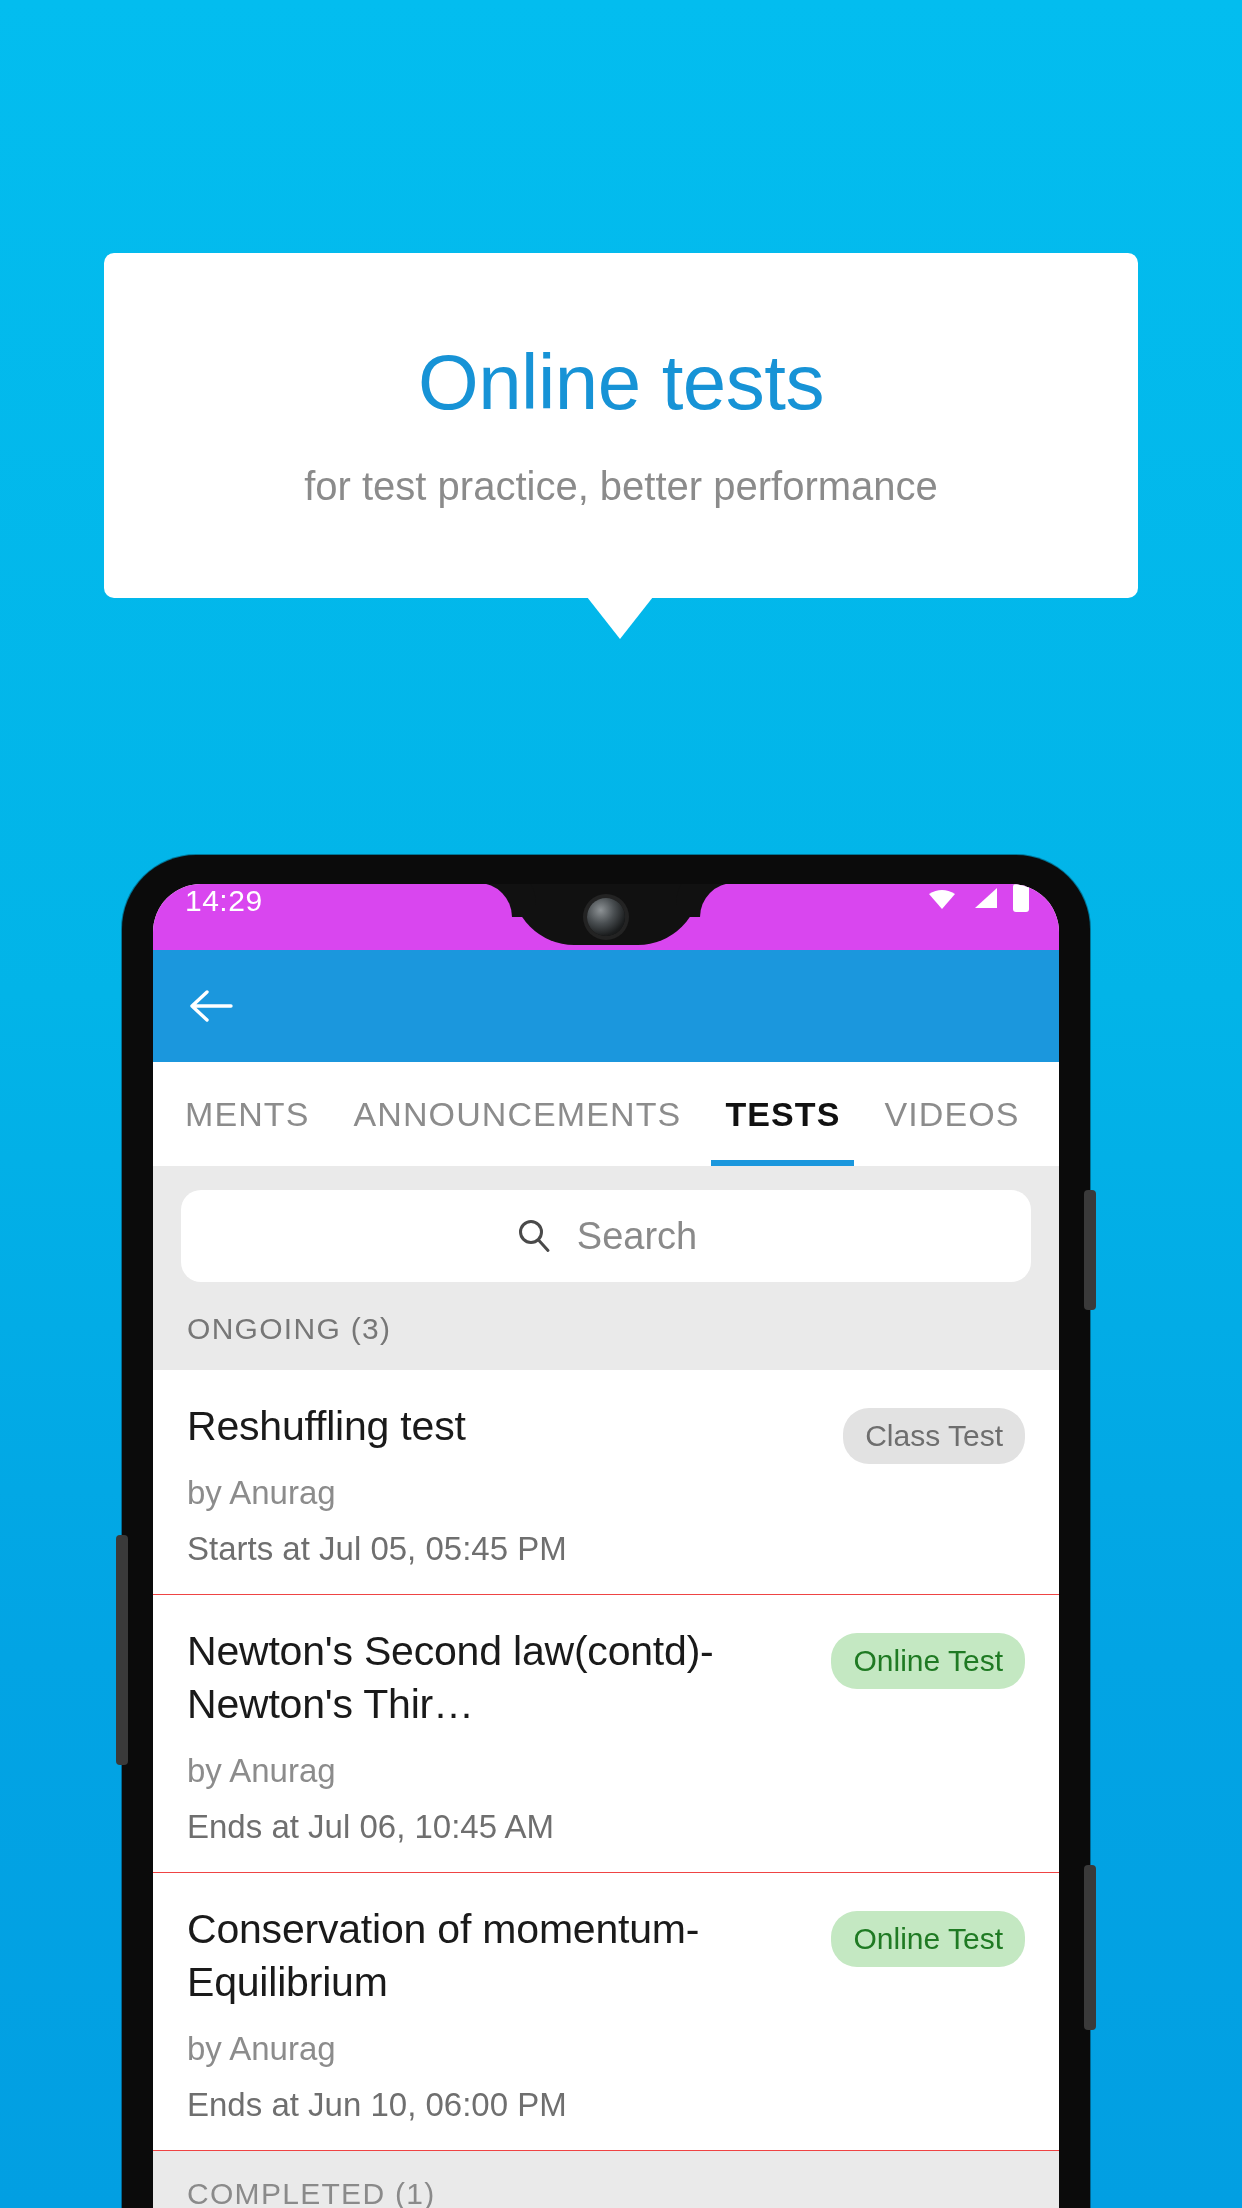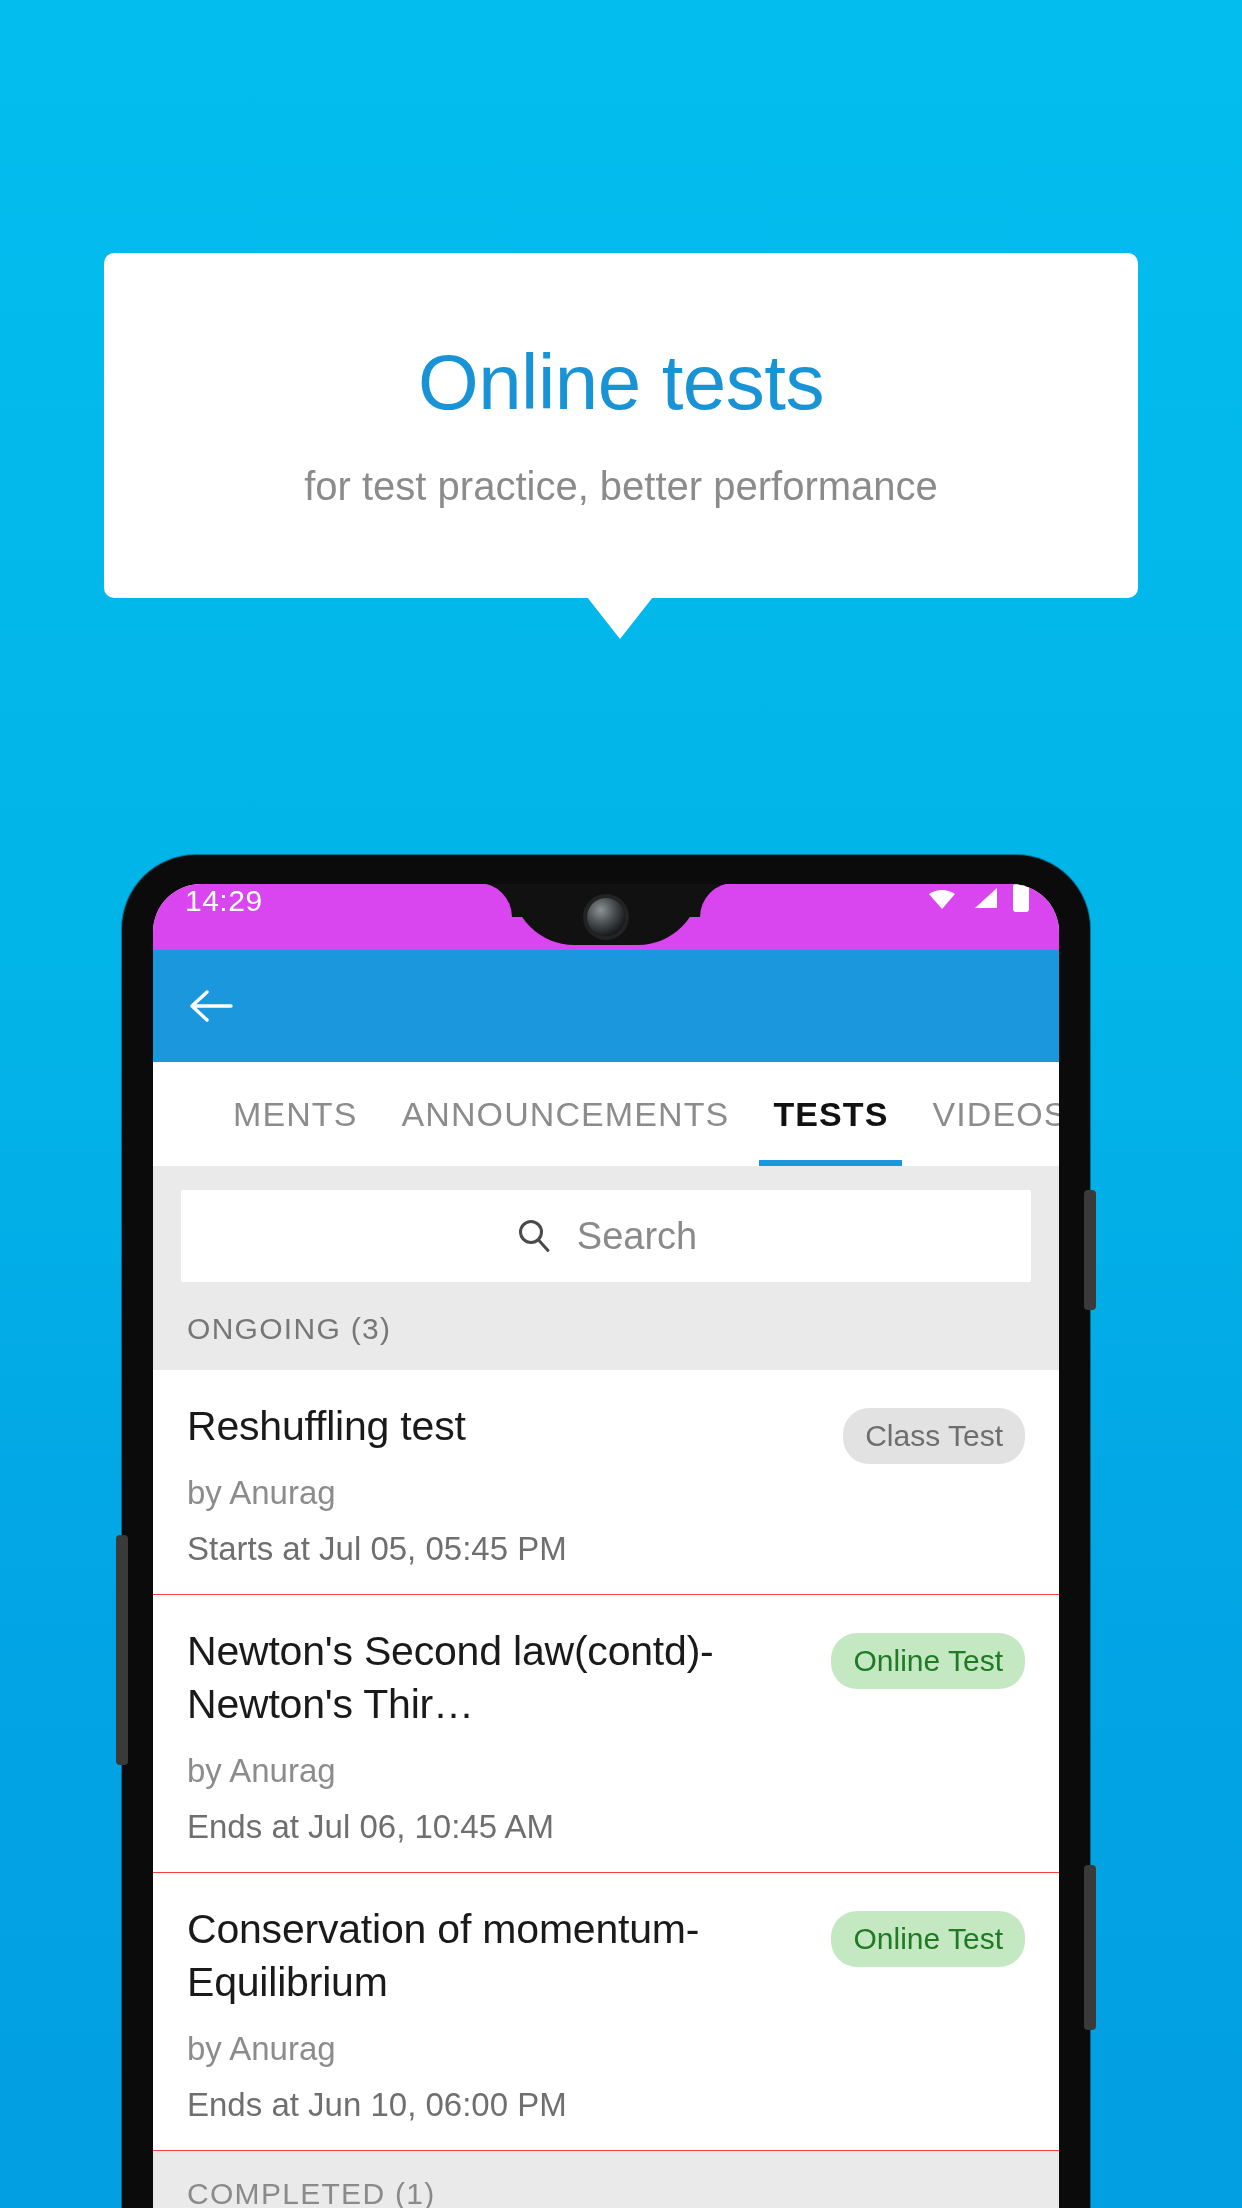--- a/index.html
+++ b/index.html
@@ -87,37 +87,36 @@
     height:112px; background:#1b97dd; display:flex; align-items:center; color:#fff;
   }
   .back-arrow { margin-left:32px; width:52px; height:52px; position:relative; }
   .back-arrow svg { display:block; }
   .appbar-title { margin-left:52px; font-size:46px; font-weight:400; letter-spacing:.2px; }
 
   
   .tabs {
     height:104px; background:#fff; display:flex; align-items:stretch;
     box-shadow:0 1px 0 rgba(0,0,0,.09);
-    padding-left:48px;
   }
   .tab {
     display:flex; align-items:center; position:relative; white-space:nowrap;
     font-size:34px; letter-spacing:1.1px; color:#8c8c8c; padding:0 22px;
   }
   .tab:first-child { padding-left:32px; }
   .tab.active { color:#111; font-weight:700; }
   .tab.active::after {
     content:""; position:absolute; left:8px; right:8px; bottom:0; height:6px;
     background:#1b97dd;
   }
 
   
   .search-wrap { background:#eaeaea; padding:24px 28px 22px 28px; }
   .search-box {
-    height:92px; background:#fff; border-radius:2px;
+    height:92px; background:#fff; border-radius:20px;
     display:flex; align-items:center; justify-content:center; gap:24px;
   }
   .search-text { font-size:38px; color:#8a8a8a; }
 
   
   .section-head {
     background:#eaeaea; padding:8px 0 24px 34px;
     font-size:30px; letter-spacing:1.3px; color:#777;
   }
 

